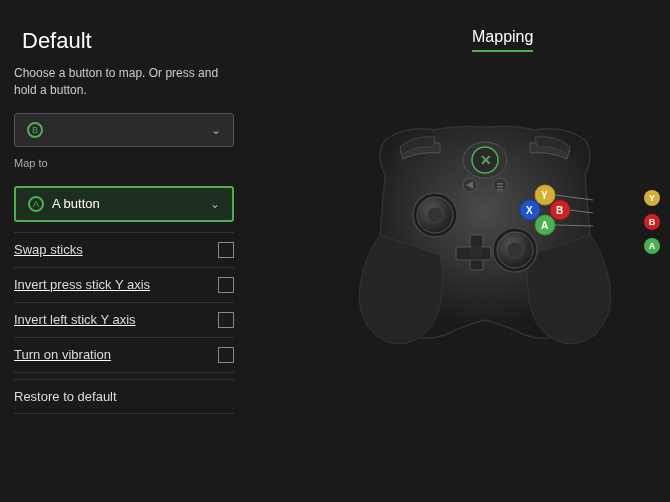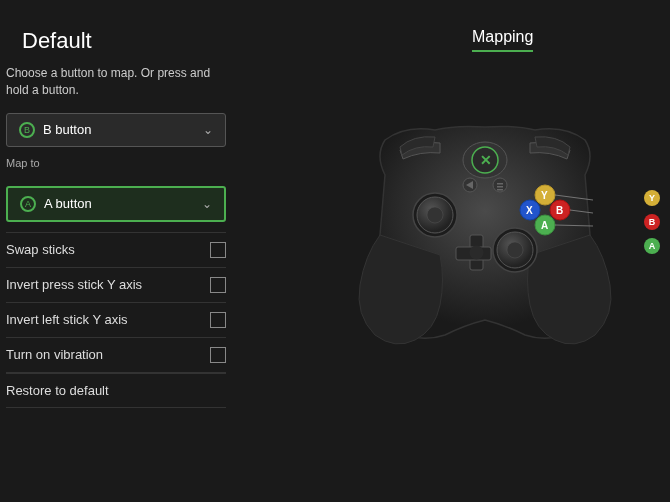--- a/index.html
+++ b/index.html
@@ -29,21 +29,21 @@
       left: 472px;
       font-size: 16px;
       color: #ffffff;
       padding-bottom: 4px;
       border-bottom: 2px solid #4caf50;
     }
 
     .left-panel {
       position: absolute;
       top: 65px;
-      left: 6px;
+      left: 14px;
       width: 220px;
     }
 
     .instruction-text {
       font-size: 12px;
       color: #cccccc;
       margin-bottom: 14px;
       line-height: 1.4;
     }
 
@@ -91,20 +91,21 @@
       margin-top: 2px;
     }
 
     .dropdown-highlighted {
       border: 2px solid #4caf50;
       background: #1e2e1e;
     }
 
     .toggle-list {
       margin-top: 8px;
+      text-decoration: underline;
     }
 
     .toggle-item {
       display: flex;
       align-items: center;
       justify-content: space-between;
       padding: 9px 0;
       border-top: 1px solid #333333;
     }
 
@@ -120,20 +121,21 @@
 
     .checkbox {
       width: 16px;
       height: 16px;
       border: 1.5px solid #888888;
       background: transparent;
       flex-shrink: 0;
     }
 
     .restore-btn {
+      margin-top: 6px;
       padding: 9px 0;
       font-size: 13px;
       color: #dddddd;
       border-top: 1px solid #333333;
       border-bottom: 1px solid #333333;
       cursor: pointer;
     }
 
     
     .controller-area {
@@ -192,21 +194,20 @@
 <div class="page-title">Default</div>
 
 <div class="tab-mapping">Mapping</div>
 
 <div class="left-panel">
 
   <div class="instruction-text">Choose a button to map. Or press and hold a button.</div>
 
   <div class="dropdown">
     <span class="btn-icon">B</span>
-    <span class="btn-label">B button</span>
     <span class="chevron">⌄</span>
   </div>
 
   <div class="map-to-label">Map to</div>
 
   <div class="dropdown dropdown-highlighted">
     <span class="btn-icon">A</span>
     <span class="btn-label">A button</span>
     <span class="chevron">⌄</span>
   </div>

